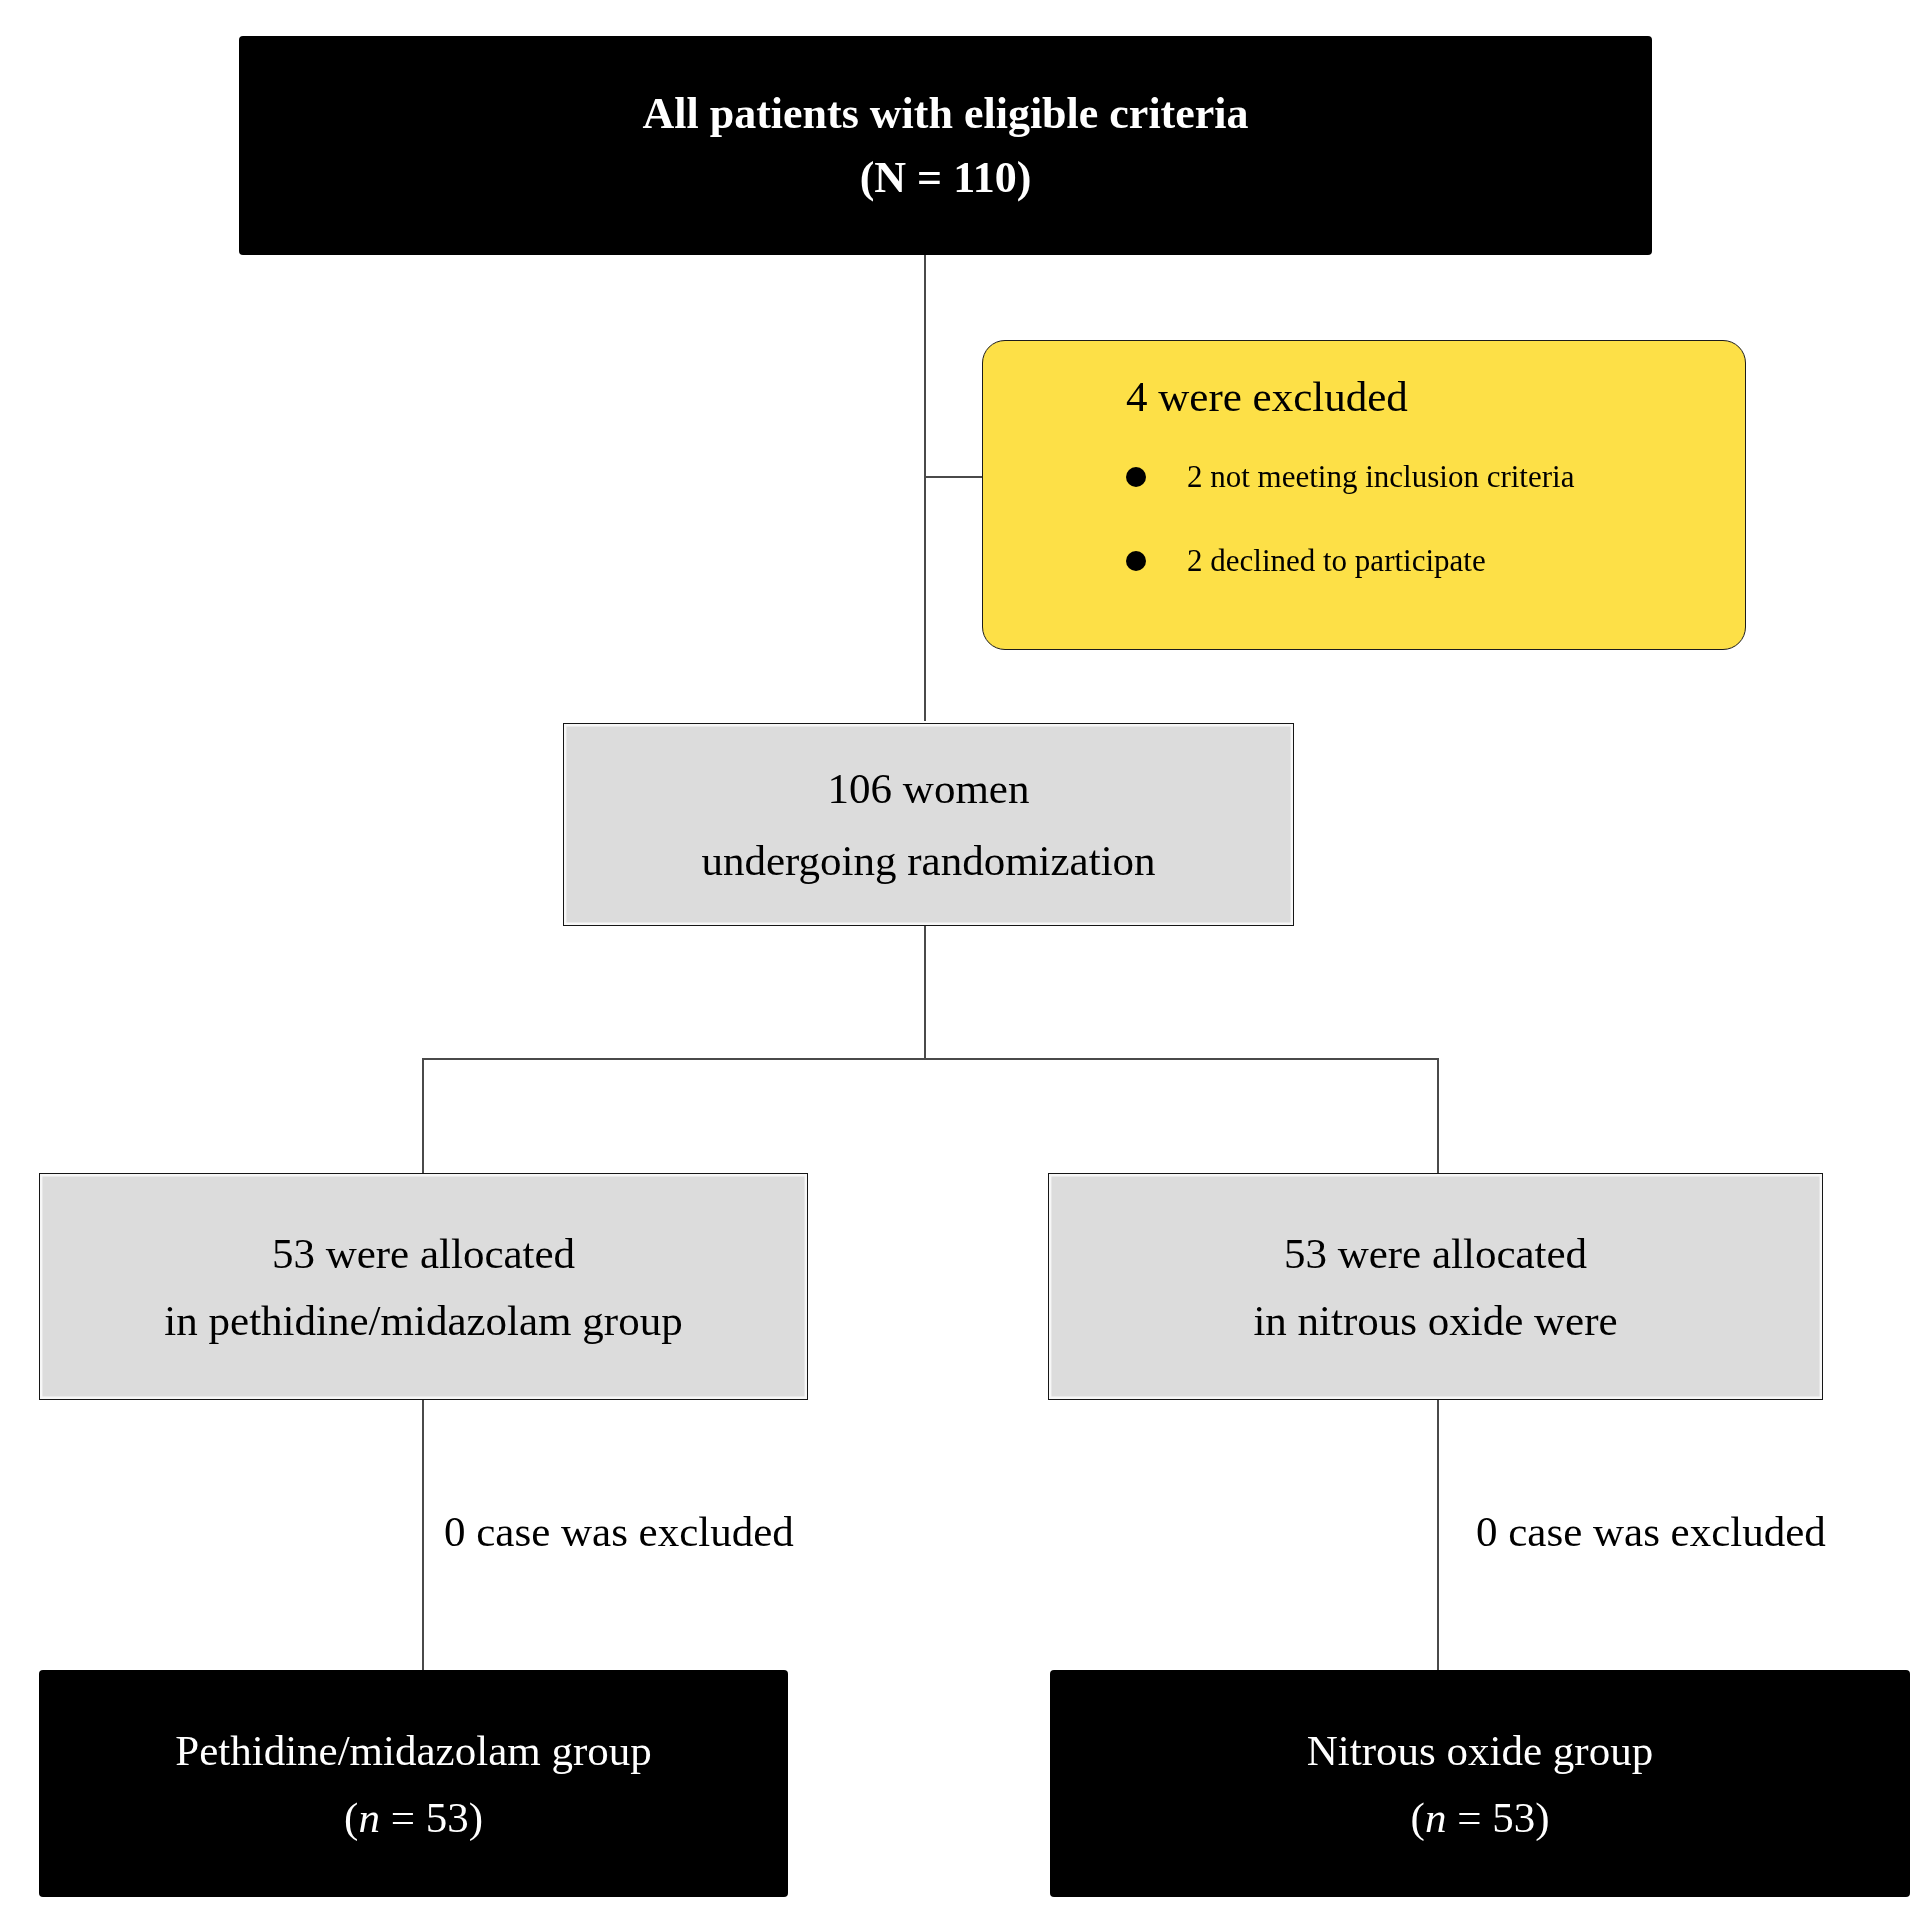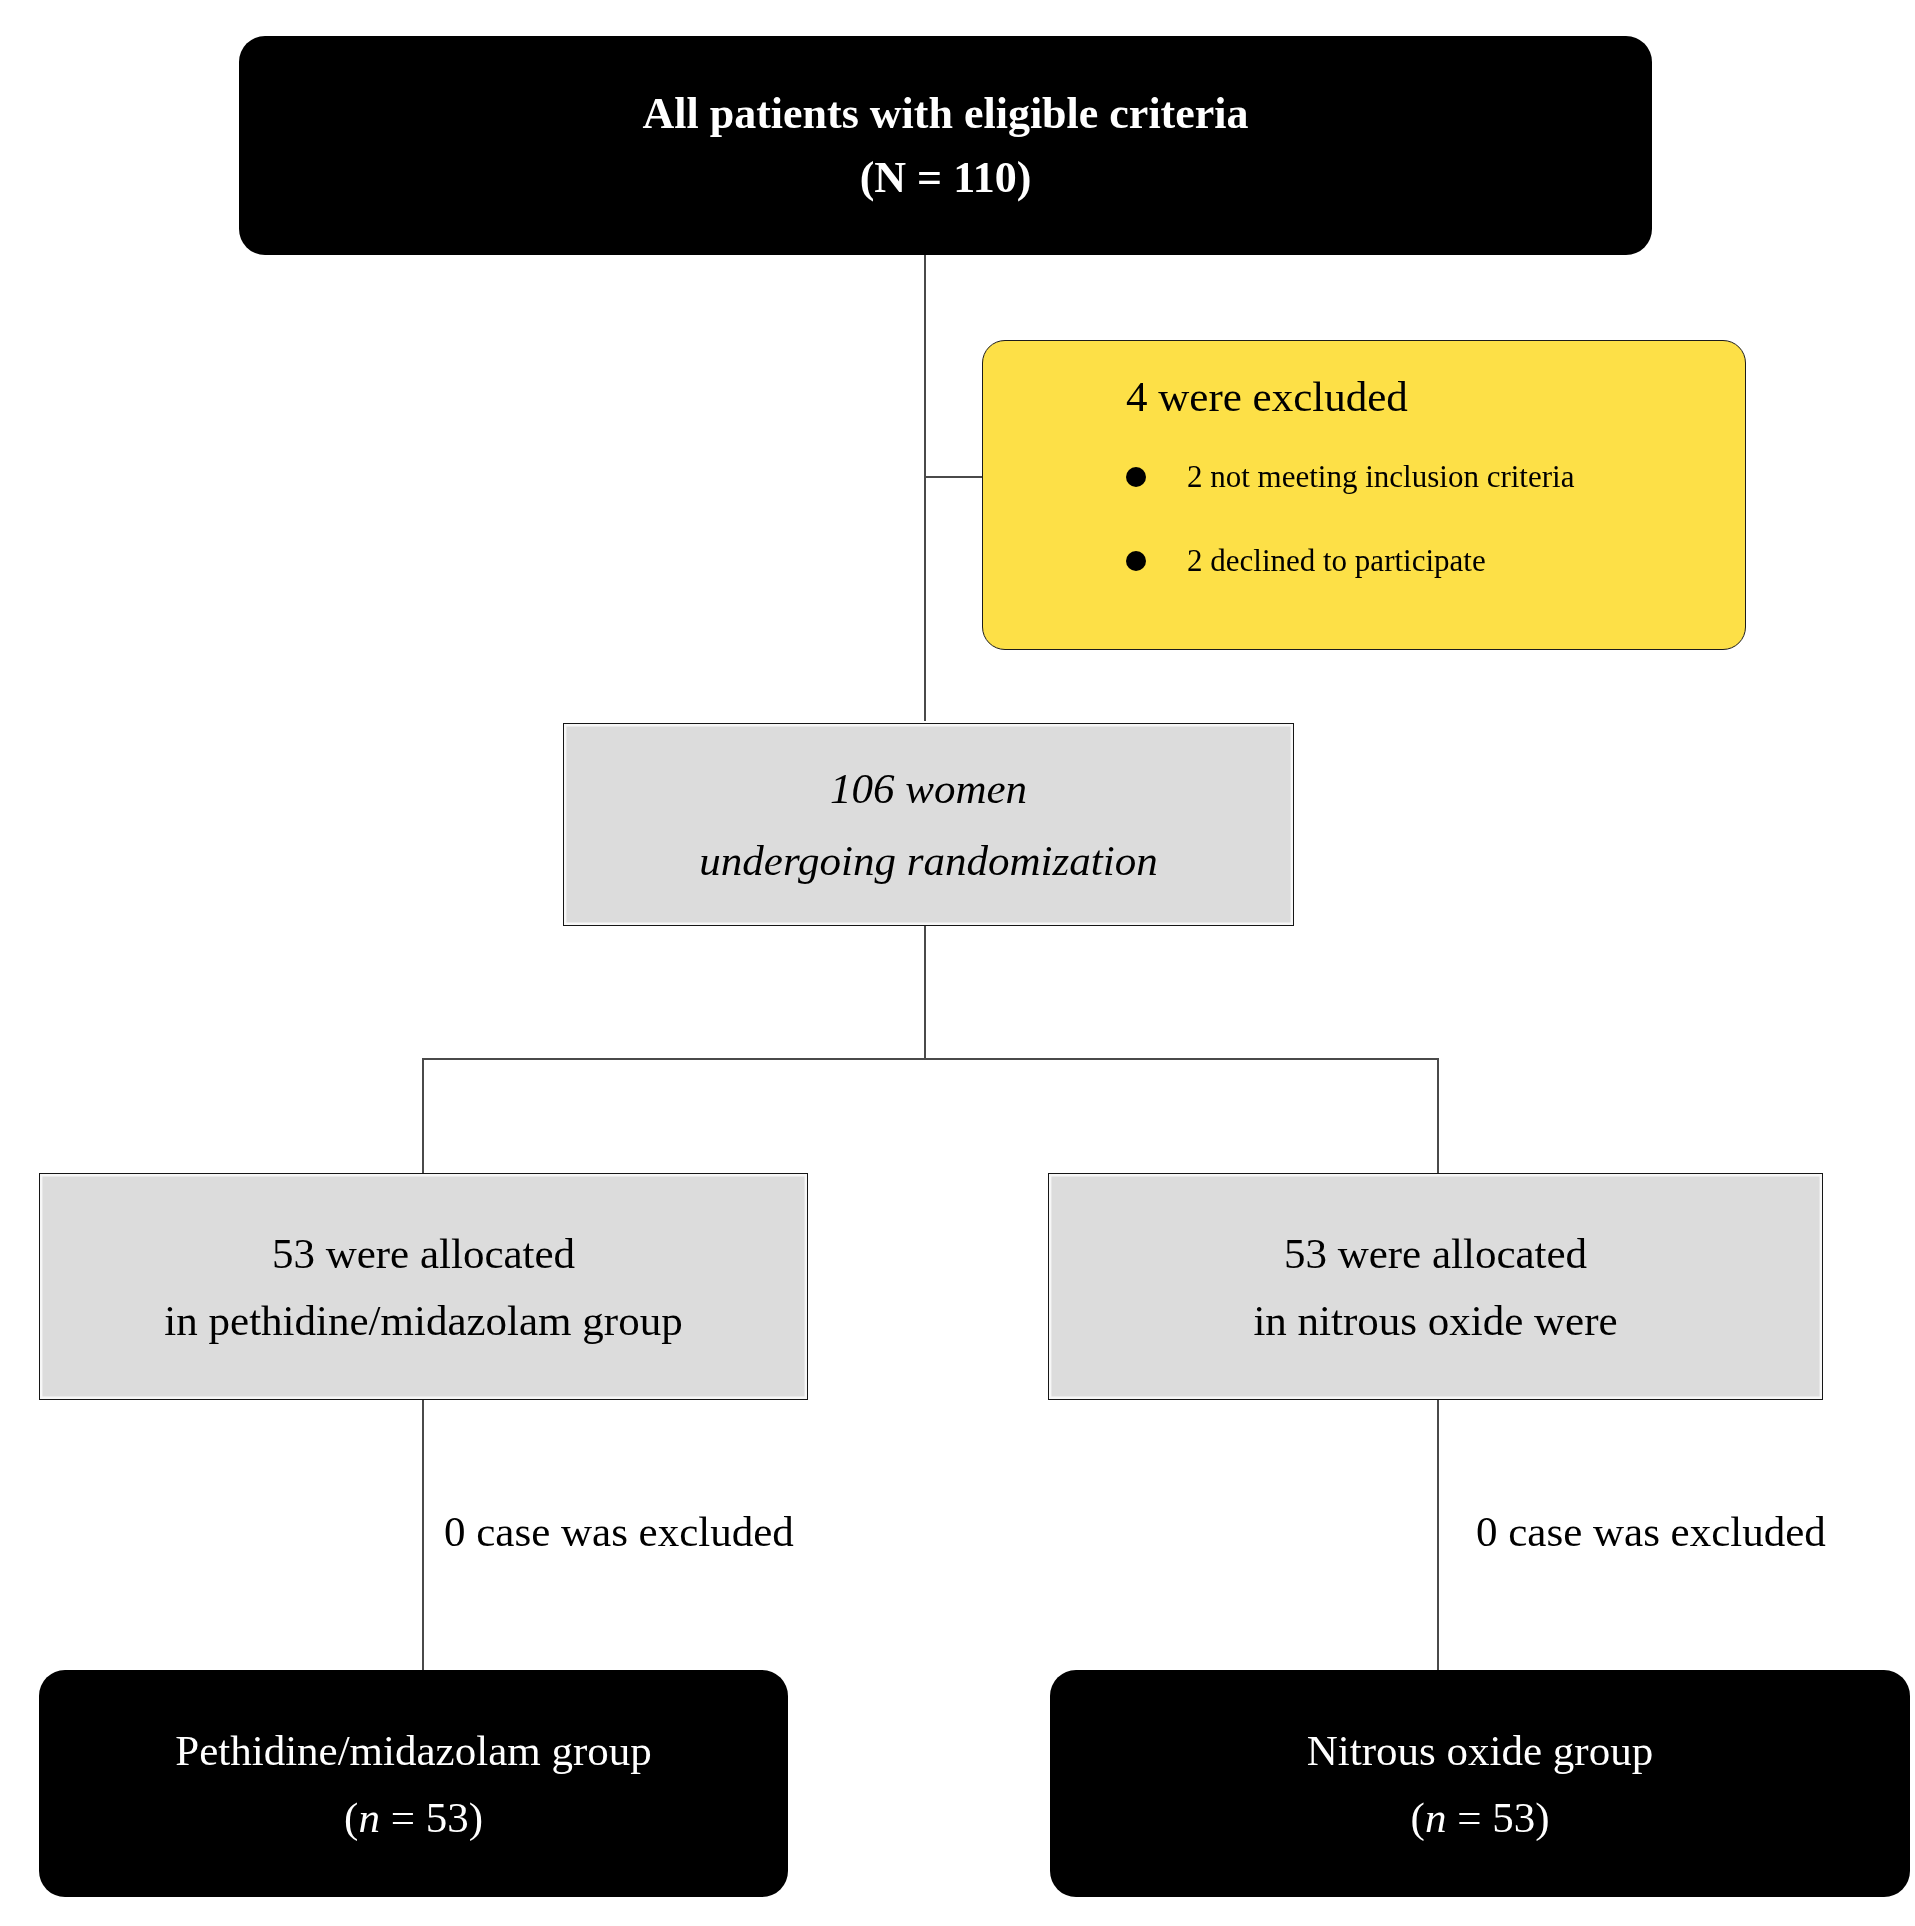--- a/index.html
+++ b/index.html
@@ -5,21 +5,21 @@
   html,body{margin:0;padding:0;background:#ffffff;}
   #canvas{
     position:relative;
     width:1915px;
     height:1926px;
     background:#ffffff;
     font-family:"Liberation Serif","DejaVu Serif",serif;
     color:#000;
   }
   .box{position:absolute;box-sizing:border-box;display:flex;flex-direction:column;justify-content:center;align-items:center;text-align:center;}
-  .black-box{background:#000;color:#fff;border-radius:26px;}
+  .black-box{background:#000;color:#fff;border-radius:4px;}
   .gray-box{background:#dcdcdc;border:1.8px solid #161616;box-shadow:inset 0 0 0 2.4px #f7f7f7;}
   .white-box{background:#fde047;border:1.8px solid #1c1c1c;border-radius:23px;align-items:flex-start;justify-content:flex-start;text-align:left;}
   .line{position:absolute;background:#4a4a4a;}
   .t{font-size:43px;line-height:67px;white-space:nowrap;}
   .t-bold{font-weight:bold;font-size:44px;line-height:64px;white-space:nowrap;}
   .excl-heading{font-size:43px;line-height:57px;margin:27px 0 23px 143px;white-space:nowrap;}
   .bullet-row{display:flex;margin-left:143px;}
   .bullet-row + .bullet-row{margin-top:27px;}
   .bullet-dot{width:20px;height:20px;border-radius:50%;background:#000;flex:0 0 20px;margin-top:18.5px;margin-right:41px;}
   .bullet-text{font-size:31px;line-height:57px;width:519px;text-align:justify;}
@@ -50,21 +50,21 @@
     <div class="bullet-row">
       <span class="bullet-dot"></span>
       <span class="bullet-text">2 not meeting inclusion criteria</span>
     </div>
     <div class="bullet-row">
       <span class="bullet-dot"></span>
       <span class="bullet-text">2 declined to participate</span>
     </div>
   </div>
 
-  <div class="box gray-box" style="left:563px;top:723px;width:731px;height:203px;font-style:italic;">
+  <div class="box gray-box" style="left:563px;top:723px;width:731px;height:203px;">
     <div class="t" style="line-height:72px;">106 women</div>
     <div class="t" style="line-height:72px;">undergoing randomization</div>
   </div>
 
   <div class="box gray-box" style="left:39px;top:1173px;width:769px;height:227px;">
     <div class="t">53 were allocated</div>
     <div class="t">in pethidine/midazolam group</div>
   </div>
 
   <div class="box gray-box" style="left:1048px;top:1173px;width:775px;height:227px;">

